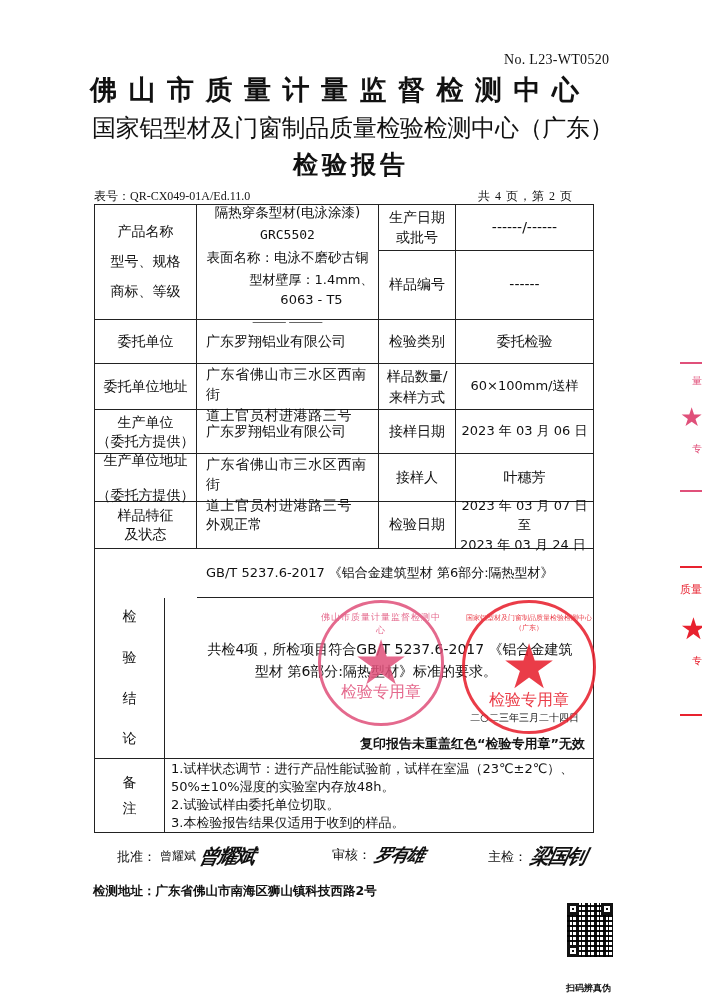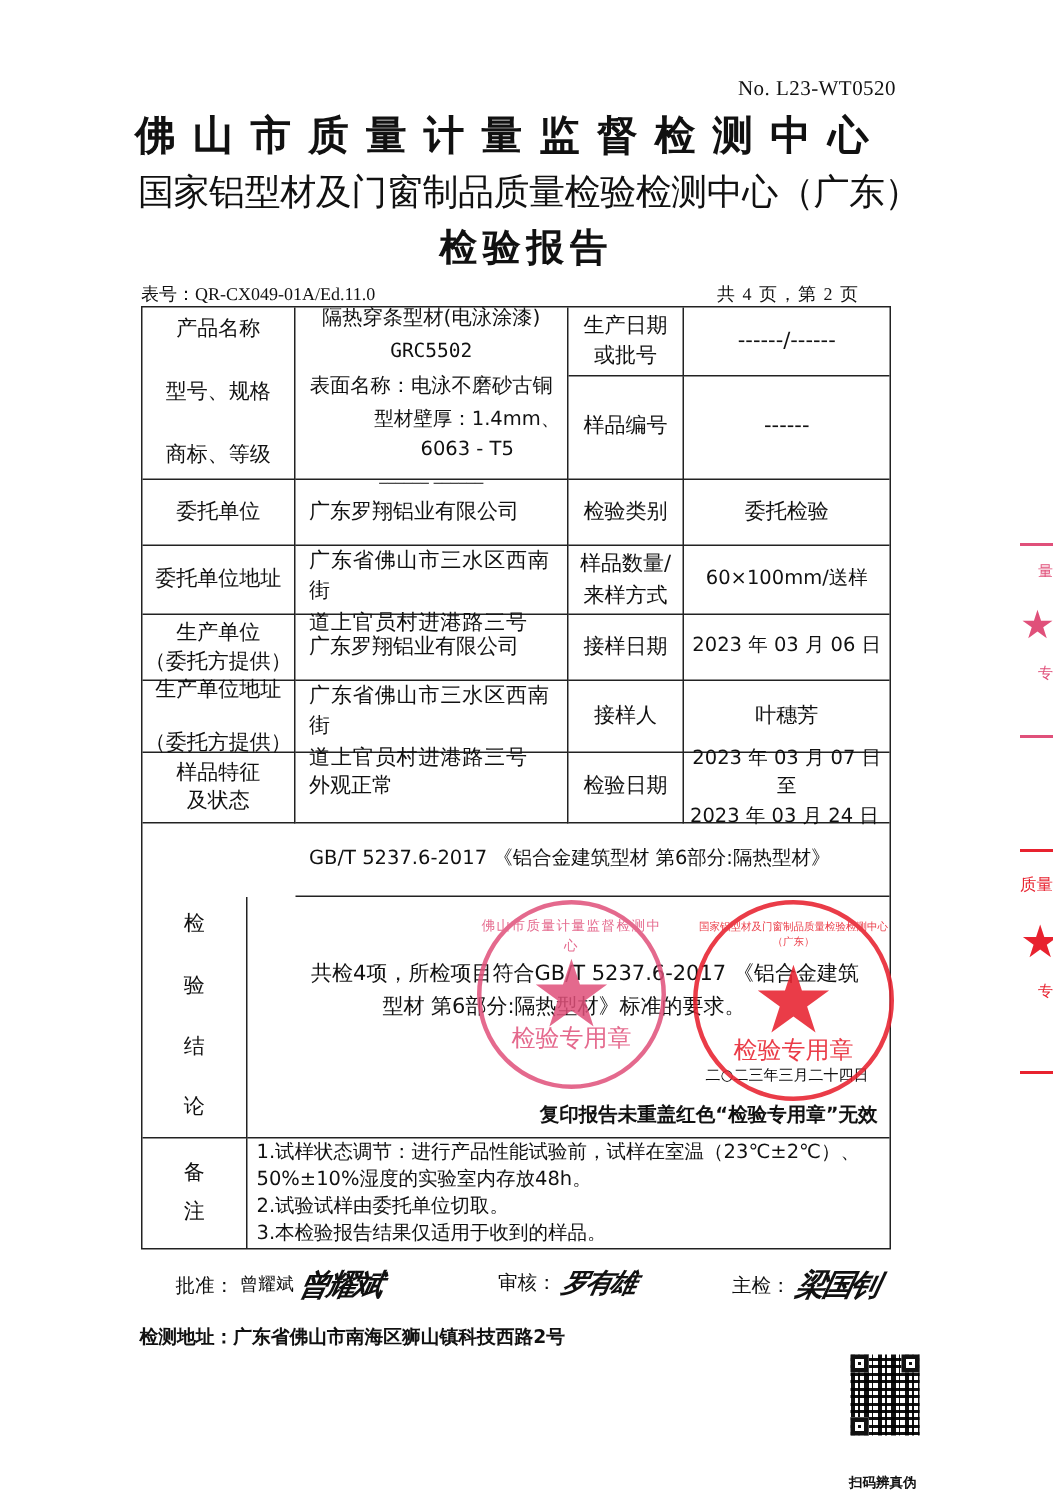--- a/index.html
+++ b/index.html
@@ -1,35 +1,35 @@
 <!DOCTYPE html>
 <html><head>
 <meta charset="utf-8">
 <style>
   * { box-sizing: border-box; margin: 0; padding: 0; }
   html, body { width: 702px; height: 1000px; background: #ffffff; overflow: hidden; }
   body { position: relative; font-family: "DejaVu Serif", "Liberation Serif", serif; color: #111; }
 
-  .report-no { position: absolute; left: 492px; top: 52px; font-size: 14px; font-family: "Liberation Serif", serif; letter-spacing: 0.3px; }
+  .report-no { position: absolute; left: 504px; top: 52px; font-size: 14px; font-family: "Liberation Serif", serif; letter-spacing: 0.3px; }
   .title-1 { position: absolute; left: 90px; top: 72px; width: 520px; font-size: 27px; font-weight: bold; letter-spacing: 11.5px; white-space: nowrap; font-family: "DejaVu Sans", sans-serif; }
   .title-2 { position: absolute; left: 92px; top: 112px; width: 520px; font-size: 24px; white-space: nowrap; font-family: "DejaVu Sans", sans-serif; letter-spacing: -0.3px; }
   .title-3 { position: absolute; left: 0; width: 702px; top: 148px; text-align: center; font-size: 25px; font-weight: bold; letter-spacing: 4px; font-family: "DejaVu Sans", sans-serif; }
 
   .form-no { position: absolute; left: 94px; top: 188px; font-size: 12px; font-family: "Liberation Serif", serif; }
   .page-info { position: absolute; left: 478px; top: 188px; font-size: 12px; font-family: "Liberation Serif", serif; letter-spacing: 1px; }
 
   .tbl { position: absolute; left: 94px; top: 204px; width: 500px; border: 1.6px solid #222; }
   .cell { position: absolute; border-right: 1.2px solid #222; border-bottom: 1.2px solid #222; display: flex; align-items: center; justify-content: center; text-align: center; font-size: 14px; line-height: 1.55; font-family: "DejaVu Sans", sans-serif; }
   .cell.left { justify-content: flex-start; text-align: left; padding-left: 9px; }
   .cell.nr { border-right: none; }
   .cell.nb { border-bottom: none; }
   .mono { font-family: "DejaVu Sans Mono", monospace; font-size: 13px; }
 
   .v-label { flex-direction: column; justify-content: space-between; padding: 8px 0; }
-  .v-label2 { flex-direction: column; justify-content: center; gap: 20px; }
+  .v-label2 { flex-direction: column; justify-content: center; gap: 8px; }
 
   .conclusion-text { position: absolute; left: 88px; top: 40px; width: 400px; font-size: 14px; line-height: 22px; font-family: "DejaVu Sans", sans-serif; text-indent: 2em; }
   .conclusion-date { position: absolute; right: 14px; top: 112px; font-size: 10px; font-family: "DejaVu Sans", sans-serif; }
   .conclusion-note { position: absolute; right: 8px; top: 136px; font-size: 13px; font-family: "DejaVu Sans", sans-serif; font-weight: bold; }
 
   .remarks { flex-direction: column; align-items: flex-start; justify-content: center; text-align: left; padding-left: 6px; font-size: 13px; line-height: 18px; }
 
   .stamp { position: absolute; border-radius: 50%; border: 3px solid; display: flex; align-items: center; justify-content: center; pointer-events: none; }
   .stamp .star { font-size: 62px; line-height: 1; }
   .stamp .stamp-label { position: absolute; bottom: 20px; width: 100%; text-align: center; font-size: 16px; font-family: "DejaVu Sans", sans-serif; }

